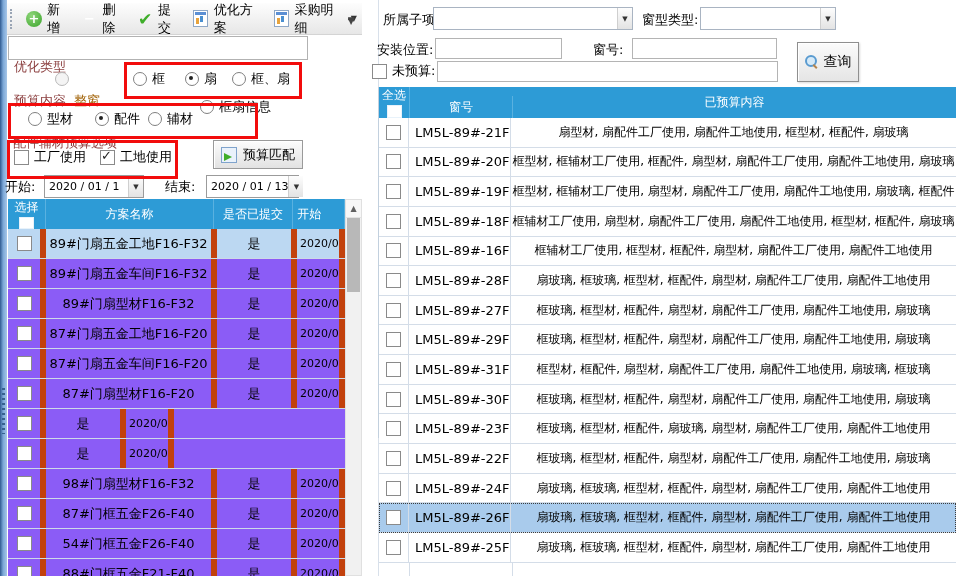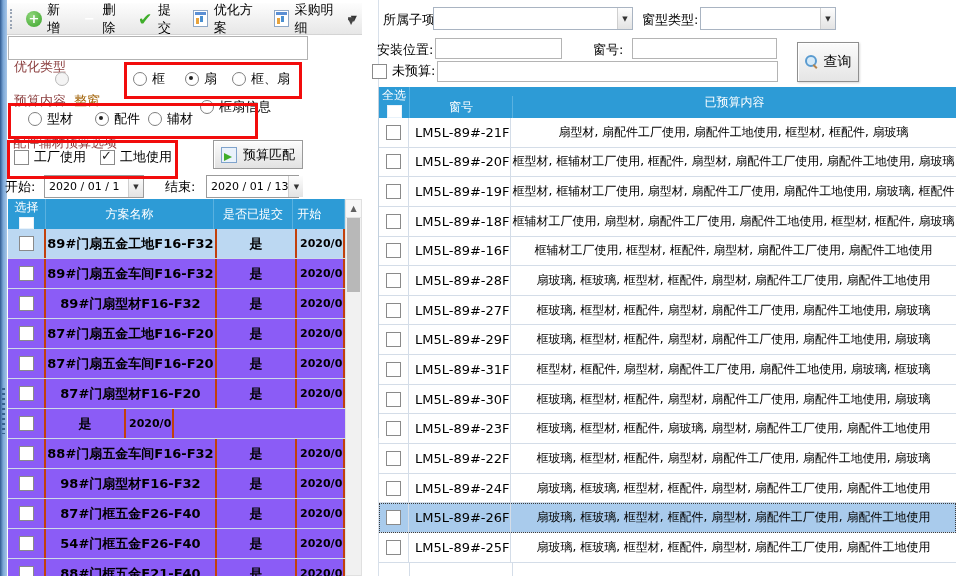--- a/index.html
+++ b/index.html
@@ -57,21 +57,21 @@
   
   .pgrid{position:absolute;left:8px;top:199px;width:337px;height:377px;}
   .ghead{display:flex;background:#2d9bd6;color:#fff;}
   .pgrid .ghead{height:30px;}
   .hcell{display:flex;flex-direction:column;align-items:center;justify-content:center;gap:1px;border-right:1px solid #59b1e0;overflow:hidden;}
   .hcell .htext{font-size:12px;white-space:nowrap;}
   .hcb{width:13px;height:13px;border:1px solid #e8f2fa;background:#fff;}
   .ph0{width:38px;}.ph1{width:171px;}.ph2{width:80px;justify-content:center;}.ph3{width:48px;align-items:flex-start;padding-left:4px;}
   .prow{height:30px;display:flex;background:#8b5cf6;border-bottom:1px solid #cdd9e8;box-sizing:border-box;}
   .prow.sel{background:#bcd8f2;}
-  .pc{display:flex;align-items:center;justify-content:center;border-right:2px solid #c2410c;box-sizing:border-box;overflow:hidden;font-weight:bold;}
+  .pc{display:flex;align-items:center;justify-content:center;border-right:6px solid #c2410c;box-sizing:border-box;overflow:hidden;}
   .pc0{width:38px;}.pc1{width:171px;font-size:13px;white-space:nowrap;}
   .pc2{width:80px;}.pc3{width:48px;justify-content:flex-start;padding-left:3px;font-size:11px;white-space:nowrap;}
   
   .vsb{position:absolute;left:345px;top:199px;width:17px;height:377px;background:#f1f1f1;border:1px solid #e0e0e0;box-sizing:border-box;}
   .vsb .up{height:17px;background:#f7f7f7;border-bottom:1px solid #e2e2e2;display:flex;align-items:center;justify-content:center;font-size:8px;color:#606060;}
   .vsb .thumb{position:absolute;left:1px;top:18px;width:13px;height:74px;background:#b8b8b8;}
   
   .divider{position:absolute;left:362px;top:0;width:16px;height:576px;background:#fff;border-right:1px solid #d8e0ea;}
   
   .flabel{position:absolute;font-size:13px;white-space:nowrap;}
@@ -280,21 +280,20 @@
           <div class="pc pc0">
             <span class="cb"></span>
           </div>
           <div class="pc pc2">是</div>
           <div class="pc pc3">2020/0</div>
         </div>
         <div class="prow">
           <div class="pc pc0">
             <span class="cb"></span>
           </div>
-          <div class="pc pc1">88#门扇五金车间F16-F32</div>
           <div class="pc pc2">是</div>
           <div class="pc pc3">2020/0</div>
         </div>
         <div class="prow">
           <div class="pc pc0">
             <span class="cb"></span>
           </div>
           <div class="pc pc1">98#门扇型材F16-F32</div>
           <div class="pc pc2">是</div>
           <div class="pc pc3">2020/0</div>

